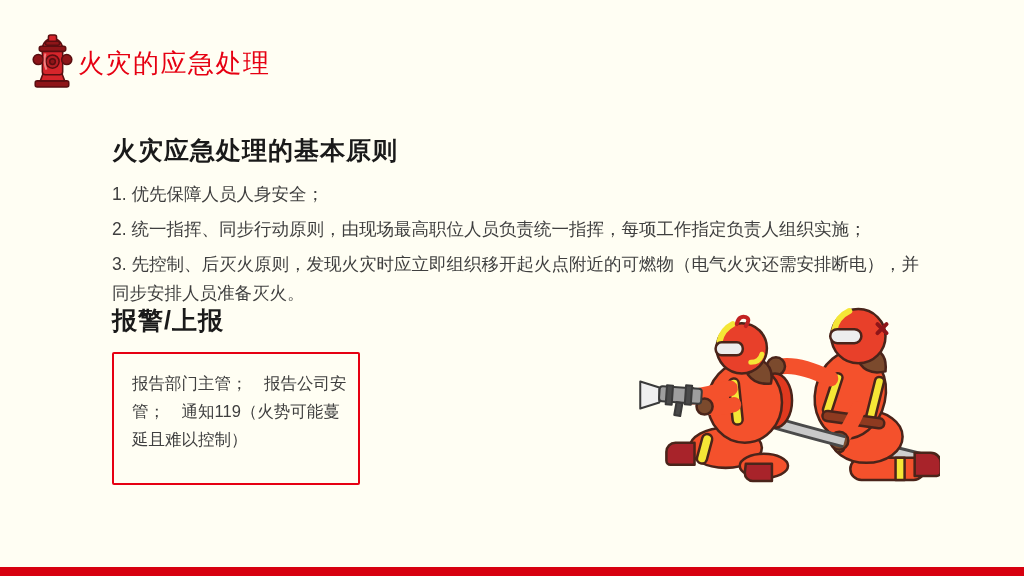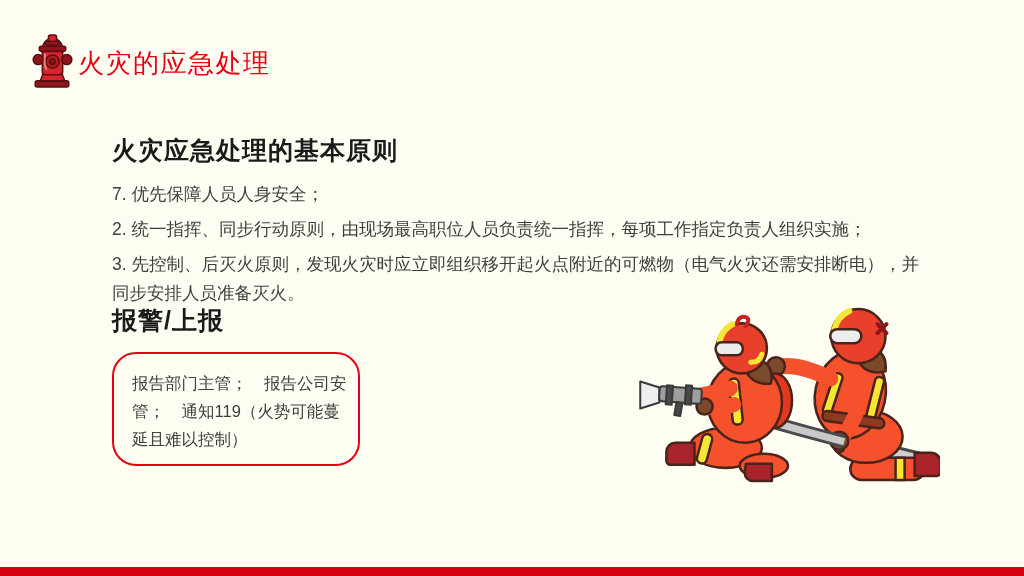--- a/index.html
+++ b/index.html
@@ -16,22 +16,22 @@
   .slide-title { color:#E60012; font-size:26px; letter-spacing:1.5px; margin-left:2px; margin-top:10px; }
   
   .principles { position:absolute; left:112px; top:134px; width:812px; }
   .section-heading { font-size:25px; font-weight:bold; color:#1A1A1A; letter-spacing:1px; margin:0; }
   .principles .section-heading { margin-bottom:13px; }
   .p-item { font-size:17.5px; color:#3F3F3F; line-height:29px; margin:0 0 6px 0; }
   
   .report-heading { position:absolute; left:112px; top:304px; }
   .boxes { position:absolute; left:112px; top:352px; display:flex; gap:13px; }
   .report-box {
-    width:248px; height:114px;
-    border:2px solid #E60012; border-radius:24px;
+    width:248px; height:133px;
+    border:2px solid #E60012; border-radius:2px;
     padding:15px 8px 0 18px;
     font-size:16.5px; line-height:28px; color:#3F3F3F;
     background:transparent;
   }
   .report-box.second { width:253px; }
   
   .firefighters { position:absolute; left:633px; top:296px; width:307px; height:196px; }
   
   .footer-bar { position:absolute; left:0; bottom:0; width:100%; height:9px; background:#D7000F; }
 </style>
@@ -55,21 +55,21 @@
         <circle cx="23" cy="32" r="6.5" fill="#B31E24"></circle>
         <circle cx="23" cy="32" r="2.8" fill="#8E1518"></circle>
         <path d="M16 24 q-2 8 1 16" stroke="#F08080" stroke-width="2" fill="none"></path>
       </g>
     </svg>
     <div class="slide-title">火灾的应急处理</div>
   </div>
 
   <div class="principles">
     <h1 class="section-heading">火灾应急处理的基本原则</h1>
-    <p class="p-item">7. 优先保障人员人身安全；</p>
+    <p class="p-item">1. 优先保障人员人身安全；</p>
     <p class="p-item">2. 统一指挥、同步行动原则，由现场最高职位人员负责统一指挥，每项工作指定负责人组织实施；</p>
     <p class="p-item">3. 先控制、后灭火原则，发现火灾时应立即组织移开起火点附近的可燃物（电气火灾还需安排断电），并同步安排人员准备灭火。</p>
   </div>
 
   <h1 class="section-heading report-heading">报警/上报</h1>
 
   <div class="boxes">
     <div class="report-box">报告部门主管；　报告公司安管；　通知119（火势可能蔓延且难以控制）</div>
   </div>
 

